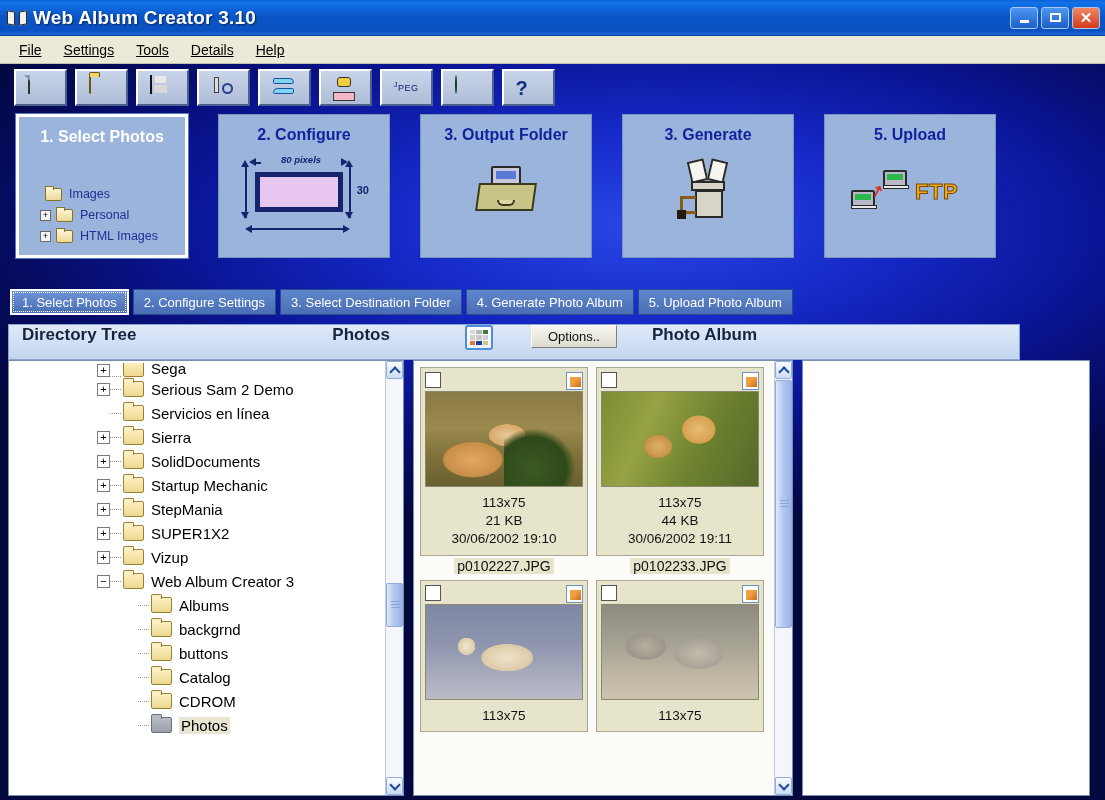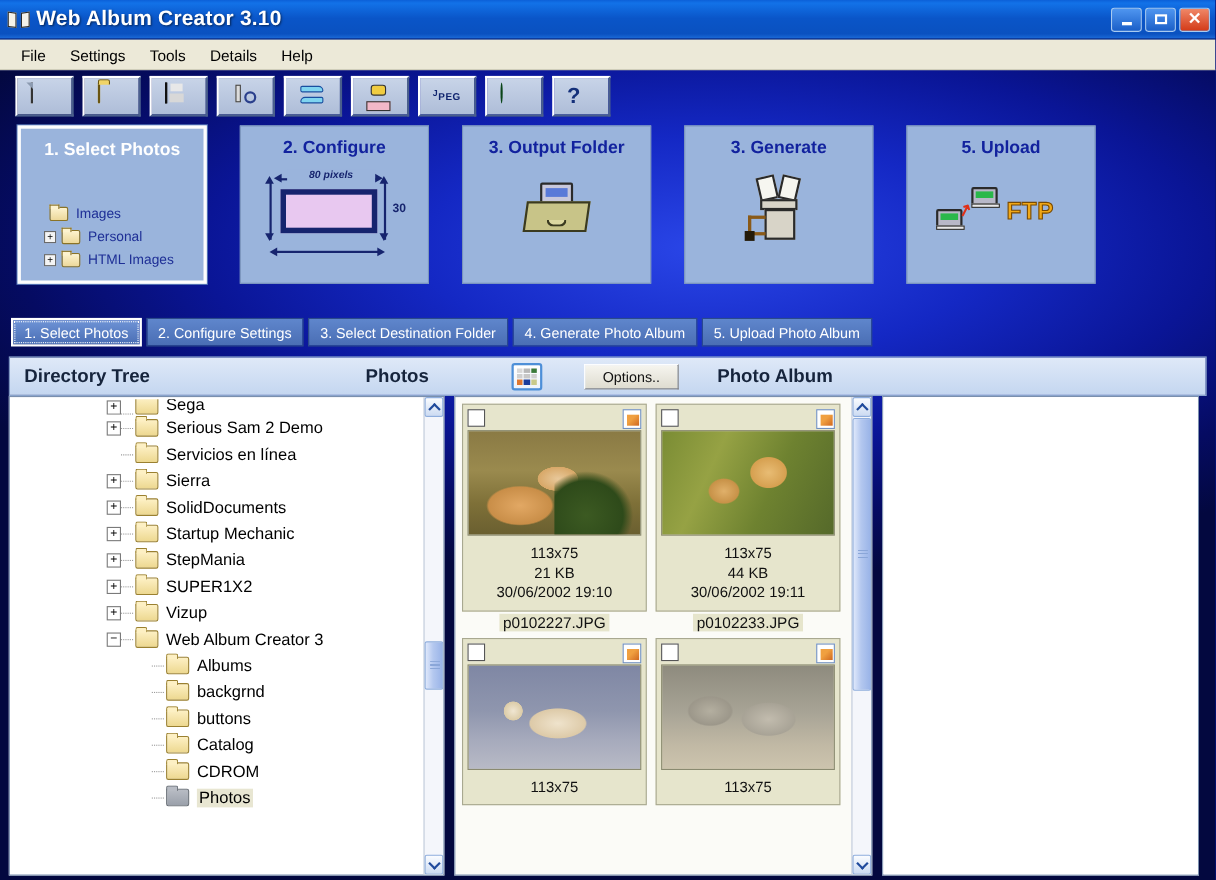--- a/index.html
+++ b/index.html
@@ -57,21 +57,21 @@
   }
   .tb-btn .m-bar { width: 9px; height: 3px; background: #fff; margin-top: 7px; }
   .tb-btn .m-sq { width: 11px; height: 9px; border: 2px solid #fff; }
   .tb-btn .m-x { color: #fff; font-size: 15px; font-weight: bold; line-height: 1; }
 
   
   .menubar {
     position: absolute; left: 0; top: 36px; width: 1105px; height: 28px;
     background: #ece9d8;
     border-bottom: 1px solid #c4c0ae;
-    display: flex; align-items: center; padding-left: 8px;
+    display: flex; align-items: center; padding-left: 8px; text-decoration: underline;
   }
   .menu-item {
     font-size: 14px; color: #000; padding: 3px 11px; cursor: default;
   }
 
   
   .stage {
     position: absolute; left: 0; top: 64px; width: 1105px; height: 736px;
     background:
       radial-gradient(ellipse 760px 300px at 58% 22%, #2a46e8 0%, #1428c4 34%, #0a1596 60%, #050b62 82%, #03083f 100%);
@@ -131,21 +131,21 @@
     position: absolute; left: 1px; width: 21px; height: 6px;
     background: #7fd4f0; border: 1px solid #1a4fa0;
   }
   .ic-arrows .a1 { top: 1px; border-radius: 3px 8px 3px 3px; }
   .ic-arrows .a2 { top: 11px; border-radius: 8px 3px 3px 3px; }
   
   .ic-fax { width: 22px; height: 19px; position: relative; margin: 2px auto 0; }
   .ic-fax .body { position: absolute; left: 0; bottom: 0; width: 22px; height: 9px; background: #f2b8c8; border: 1px solid #333; }
   .ic-fax .top { position: absolute; left: 4px; top: 0; width: 14px; height: 10px; background: #f0cc40; border: 1px solid #333; border-radius: 3px; }
   
-  .ic-jpeg { font-size: 9px; font-weight: bold; color: #10246e; letter-spacing: 0.5px; line-height: 1; padding-top: 5px; }
+  .ic-jpeg { font-size: 9px; font-weight: normal; color: #10246e; letter-spacing: 0.5px; line-height: 1; padding-top: 5px; }
   .ic-jpeg .j1 { font-size: 8px; vertical-align: super; }
   
   .ic-globe {
     width: 20px; height: 21px; border-radius: 50%;
     background: radial-gradient(circle at 35% 30%, #8fe09a, #1f8c3a 70%, #0e5a22);
     border: 1px solid #0a4418; margin: 1px auto 0;
   }
   
   .ic-help { font-size: 20px; font-weight: bold; color: #14307a; line-height: 24px; }
 
@@ -301,24 +301,24 @@
     white-space: nowrap;
   }
   .wtab.active {
     background: linear-gradient(to bottom, #6e93d6, #4a6eb4);
     border: 2px solid #ffffff;
     outline: 1px dotted #ffffff; outline-offset: -4px;
   }
 
   
   .content-head {
-    position: absolute; left: 8px; top: 260px; width: 1089px; height: 36px;
+    position: absolute; left: 8px; top: 260px; width: 1012px; height: 36px;
     background: linear-gradient(to bottom, #dfe9f8, #c4d6f0);
     border: 1px solid #8aa4cc;
-    display: flex; align-items: center;
+    display: flex; 
   }
   .ch-title {
     font-size: 17px; font-weight: bold; color: #16243c;
     white-space: nowrap;
   }
   .ch-dirtree { margin-left: 13px; }
   .ch-photos { margin-left: 196px; }
   .grid-icon {
     margin-left: 75px; width: 28px; height: 25px;
     background: linear-gradient(to bottom, #ffffff, #eef3fb);

